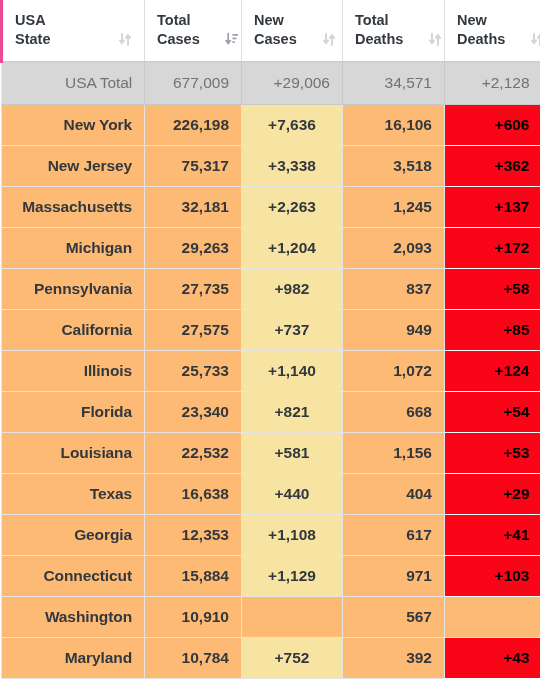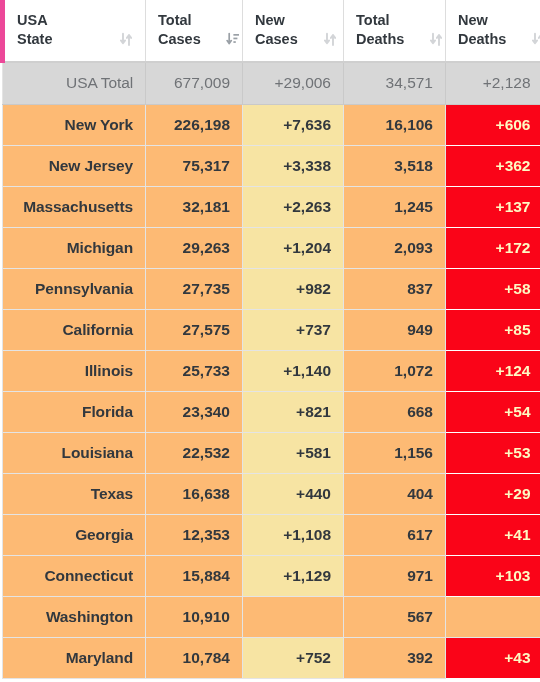--- a/index.html
+++ b/index.html
@@ -48,21 +48,21 @@
     font-weight: bold;
     font-size: 14.5px;
     line-height: 19px;
     text-align: left;
     box-sizing: border-box;
     cursor: pointer;
     position: relative;
     height: 62px;
   }
   thead th:last-child { border-right: none; }
-  thead th:first-child { border-left: 5px solid #ec4899; }
+  thead th:first-child { border-left: 3px solid #ec4899; }
 
   .hd-inner {
     display: block;
   }
   .hd-line1 { display: block; white-space: nowrap; }
   .hd-line2 {
     display: flex;
     align-items: center;
     justify-content: space-between;
     white-space: nowrap;
@@ -100,24 +100,24 @@
     font-weight: bold;
     text-align: right;
     letter-spacing: -0.1px;
   }
   td.col-num {
     text-align: right;
     font-weight: bold;
   }
 
   
-  td.hl-yellow { background: #f7e4a3; }
+  td.hl-yellow { background: #f7e4a3; text-align: center; }
   td.hl-red {
     background: #fa0418;
-    color: #fef9c3;
+    color: #000000;
     border-right-color: #fa0418;
     border-bottom-color: #ffffff;
   }
   td.hl-none { background: #fdba74; }
 
   
   tr.total-row td {
     background: #d7d7d7 !important;
     color: #6f7276 !important;
     font-weight: normal !important;

